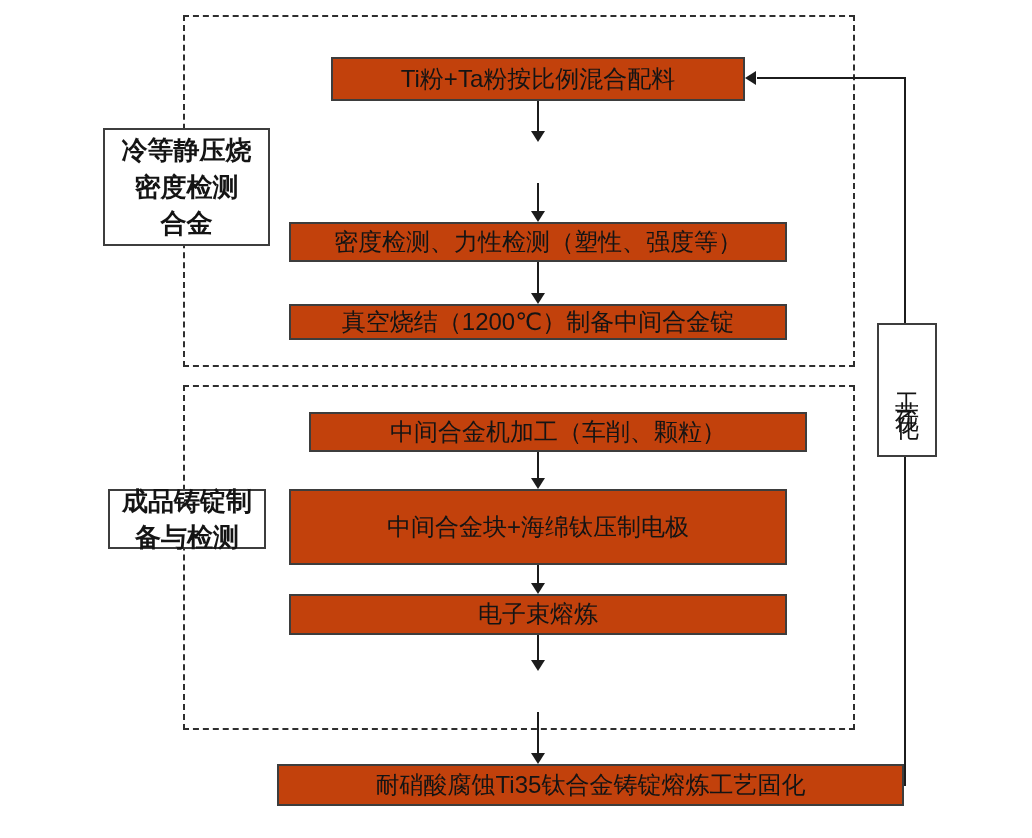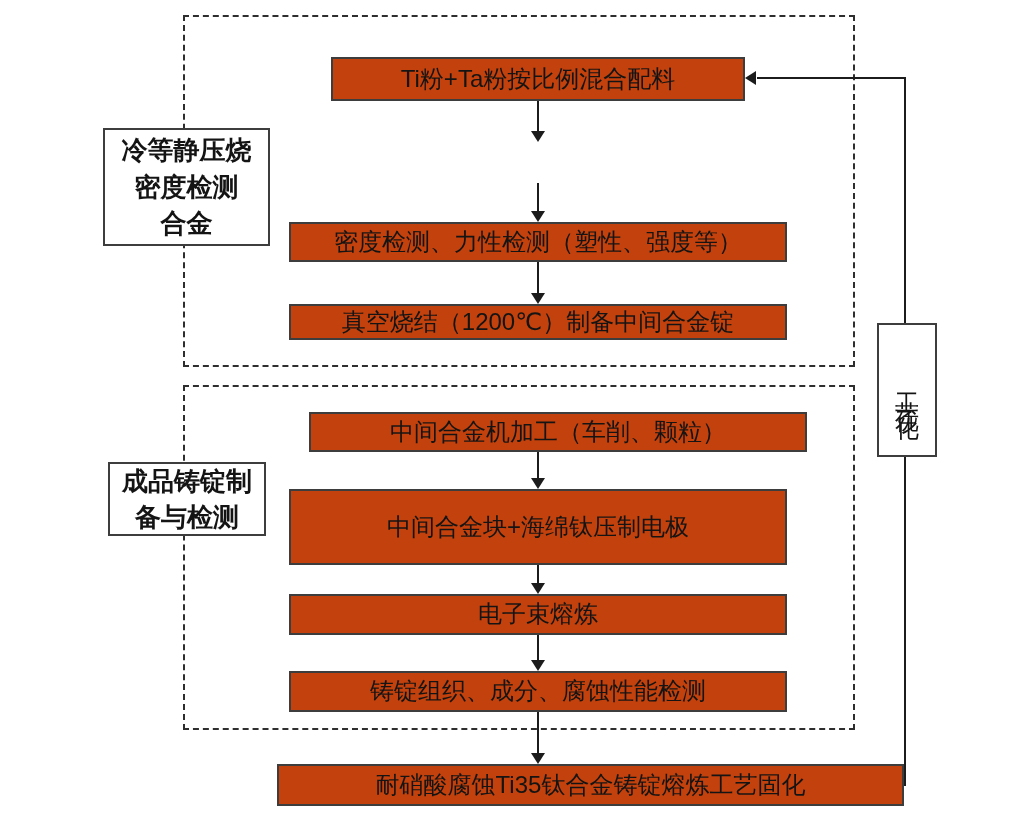--- a/index.html
+++ b/index.html
@@ -30,21 +30,21 @@
 <div class="canvas">
 
   <div class="dashed-frame" style="left:183px; top:15px; width:672px; height:352px;"></div>
   <div class="dashed-frame" style="left:183px; top:385px; width:672px; height:345px;"></div>
 
   <div class="side-label" style="left:103px; top:128px; width:167px; height:118px;">
     <span>冷等静压烧</span>
     <span>密度检测</span>
     <span>合金</span>
   </div>
-  <div class="side-label" style="left:108px; top:462px; width:158px; height:74px;">
+  <div class="side-label" style="left:108px; top:489px; width:158px; height:60px;">
     <span>成品铸锭制</span>
     <span>备与检测</span>
   </div>
 
   <div class="flow-box" style="left:331px; top:57px; width:414px; height:44px;">
     <span>Ti粉+Ta粉按比例混合配料</span>
   </div>
   <div class="flow-box" style="left:289px; top:222px; width:498px; height:40px;">
     <span>密度检测、力性检测（塑性、强度等）</span>
   </div>
@@ -53,23 +53,20 @@
   </div>
 
   <div class="flow-box" style="left:289px; top:412px; width:498px; height:40px;margin-left:20px;">
     <span>中间合金机加工（车削、颗粒）</span>
   </div>
   <div class="flow-box" style="left:289px; top:489px; width:498px; height:76px;">
     <span>中间合金块+海绵钛压制电极</span>
   </div>
   <div class="flow-box" style="left:289px; top:594px; width:498px; height:41px;">
     <span>电子束熔炼</span>
-  </div>
-  <div class="flow-box" style="left:289px; top:671px; width:498px; height:41px;">
-    <span>铸锭组织、成分、腐蚀性能检测</span>
   </div>
 
   <div class="flow-box" style="left:277px; top:764px; width:627px; height:42px;">
     <span>耐硝酸腐蚀Ti35钛合金铸锭熔炼工艺固化</span>
   </div>
 
   <div class="vline" style="left:537px; top:101px; height:32px;"></div>
   <div class="head-down" style="left:531px; top:131px;"></div>
 
   <div class="vline" style="left:537px; top:183px; height:30px;"></div>

